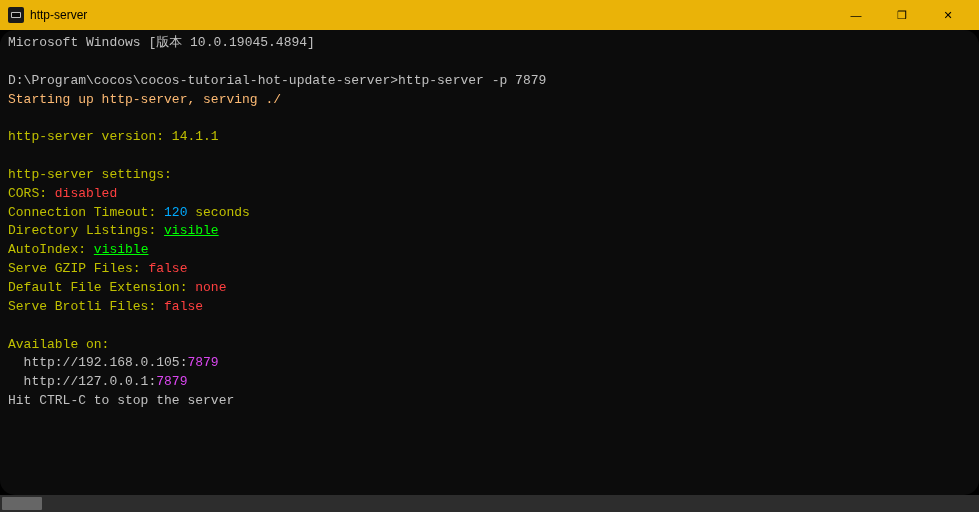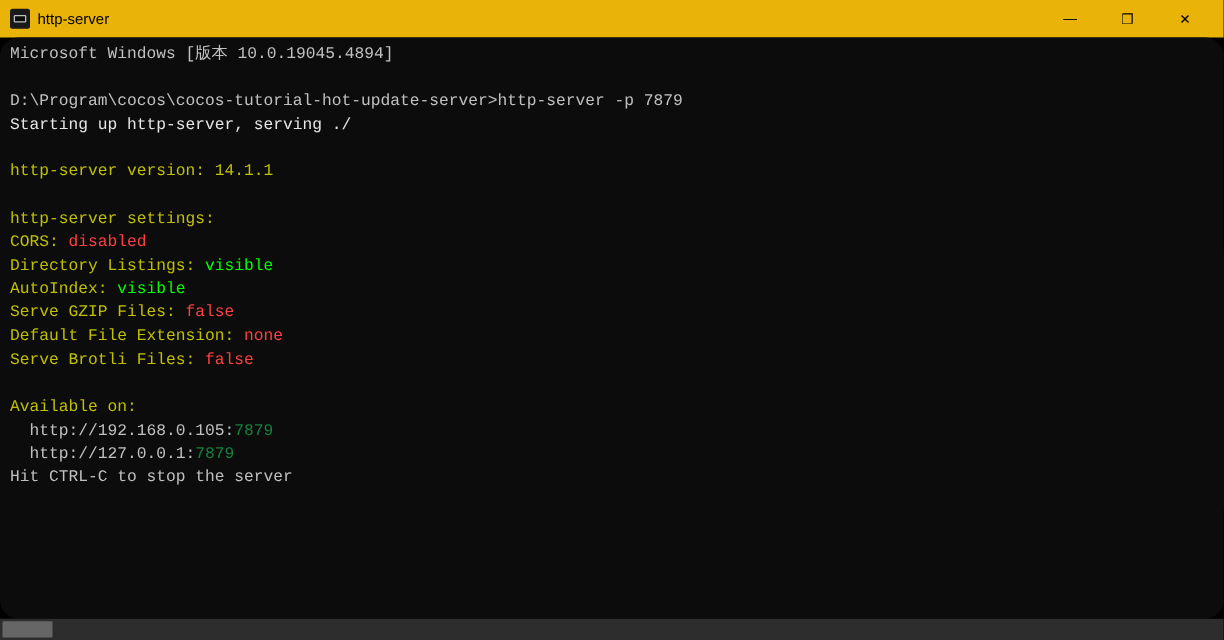--- a/index.html
+++ b/index.html
@@ -79,24 +79,24 @@
       line-height: 1.45;
       border-radius: 15px;
     }
 
     .line {
       white-space: pre;
     }
 
     .white { color: #c0c0c0; }
     .yellow { color: #c0c000; }
-    .green { color: #e5e5e5; }
+    .green { color: #fdba74; }
     .bright-red { color: #ff4040; }
-    .bright-green { color: #00ff00; }
-    .bright-yellow { color: #15803d; font-family: Liberation Mono, monospace; }
+    .bright-green { color: #00ff00; text-decoration: underline; }
+    .bright-yellow { color: #d946ef; font-family: Liberation Mono, monospace; }
 
     
     .scrollbar-bottom {
       height: 17px;
       background: #2d2d2d;
       flex-shrink: 0;
       display: flex;
       align-items: center;
     }
 
@@ -138,20 +138,21 @@
   <div class="line">&nbsp;</div>
 
   <div class="line"><span class="yellow">http-server version: 14.1.1</span></div>
   <div class="line">&nbsp;</div>
 
   <div class="line"><span class="yellow">http-server settings:</span></div>
 
   <div class="line"><span class="yellow">CORS: </span><span class="bright-red">disabled</span></div>
 
 
+  <div class="line"><span class="yellow">Connection Timeout: </span><span style="color:#00aaff">120</span><span class="yellow"> seconds</span></div>
 
   <div class="line"><span class="yellow">Directory Listings: </span><span class="bright-green">visible</span></div>
 
   <div class="line"><span class="yellow">AutoIndex: </span><span class="bright-green">visible</span></div>
 
   <div class="line"><span class="yellow">Serve GZIP Files: </span><span class="bright-red">false</span></div>
 
   <div class="line"><span class="yellow">Default File Extension: </span><span class="bright-red">none</span></div>
 
   <div class="line"><span class="yellow">Serve Brotli Files: </span><span class="bright-red">false</span></div>

